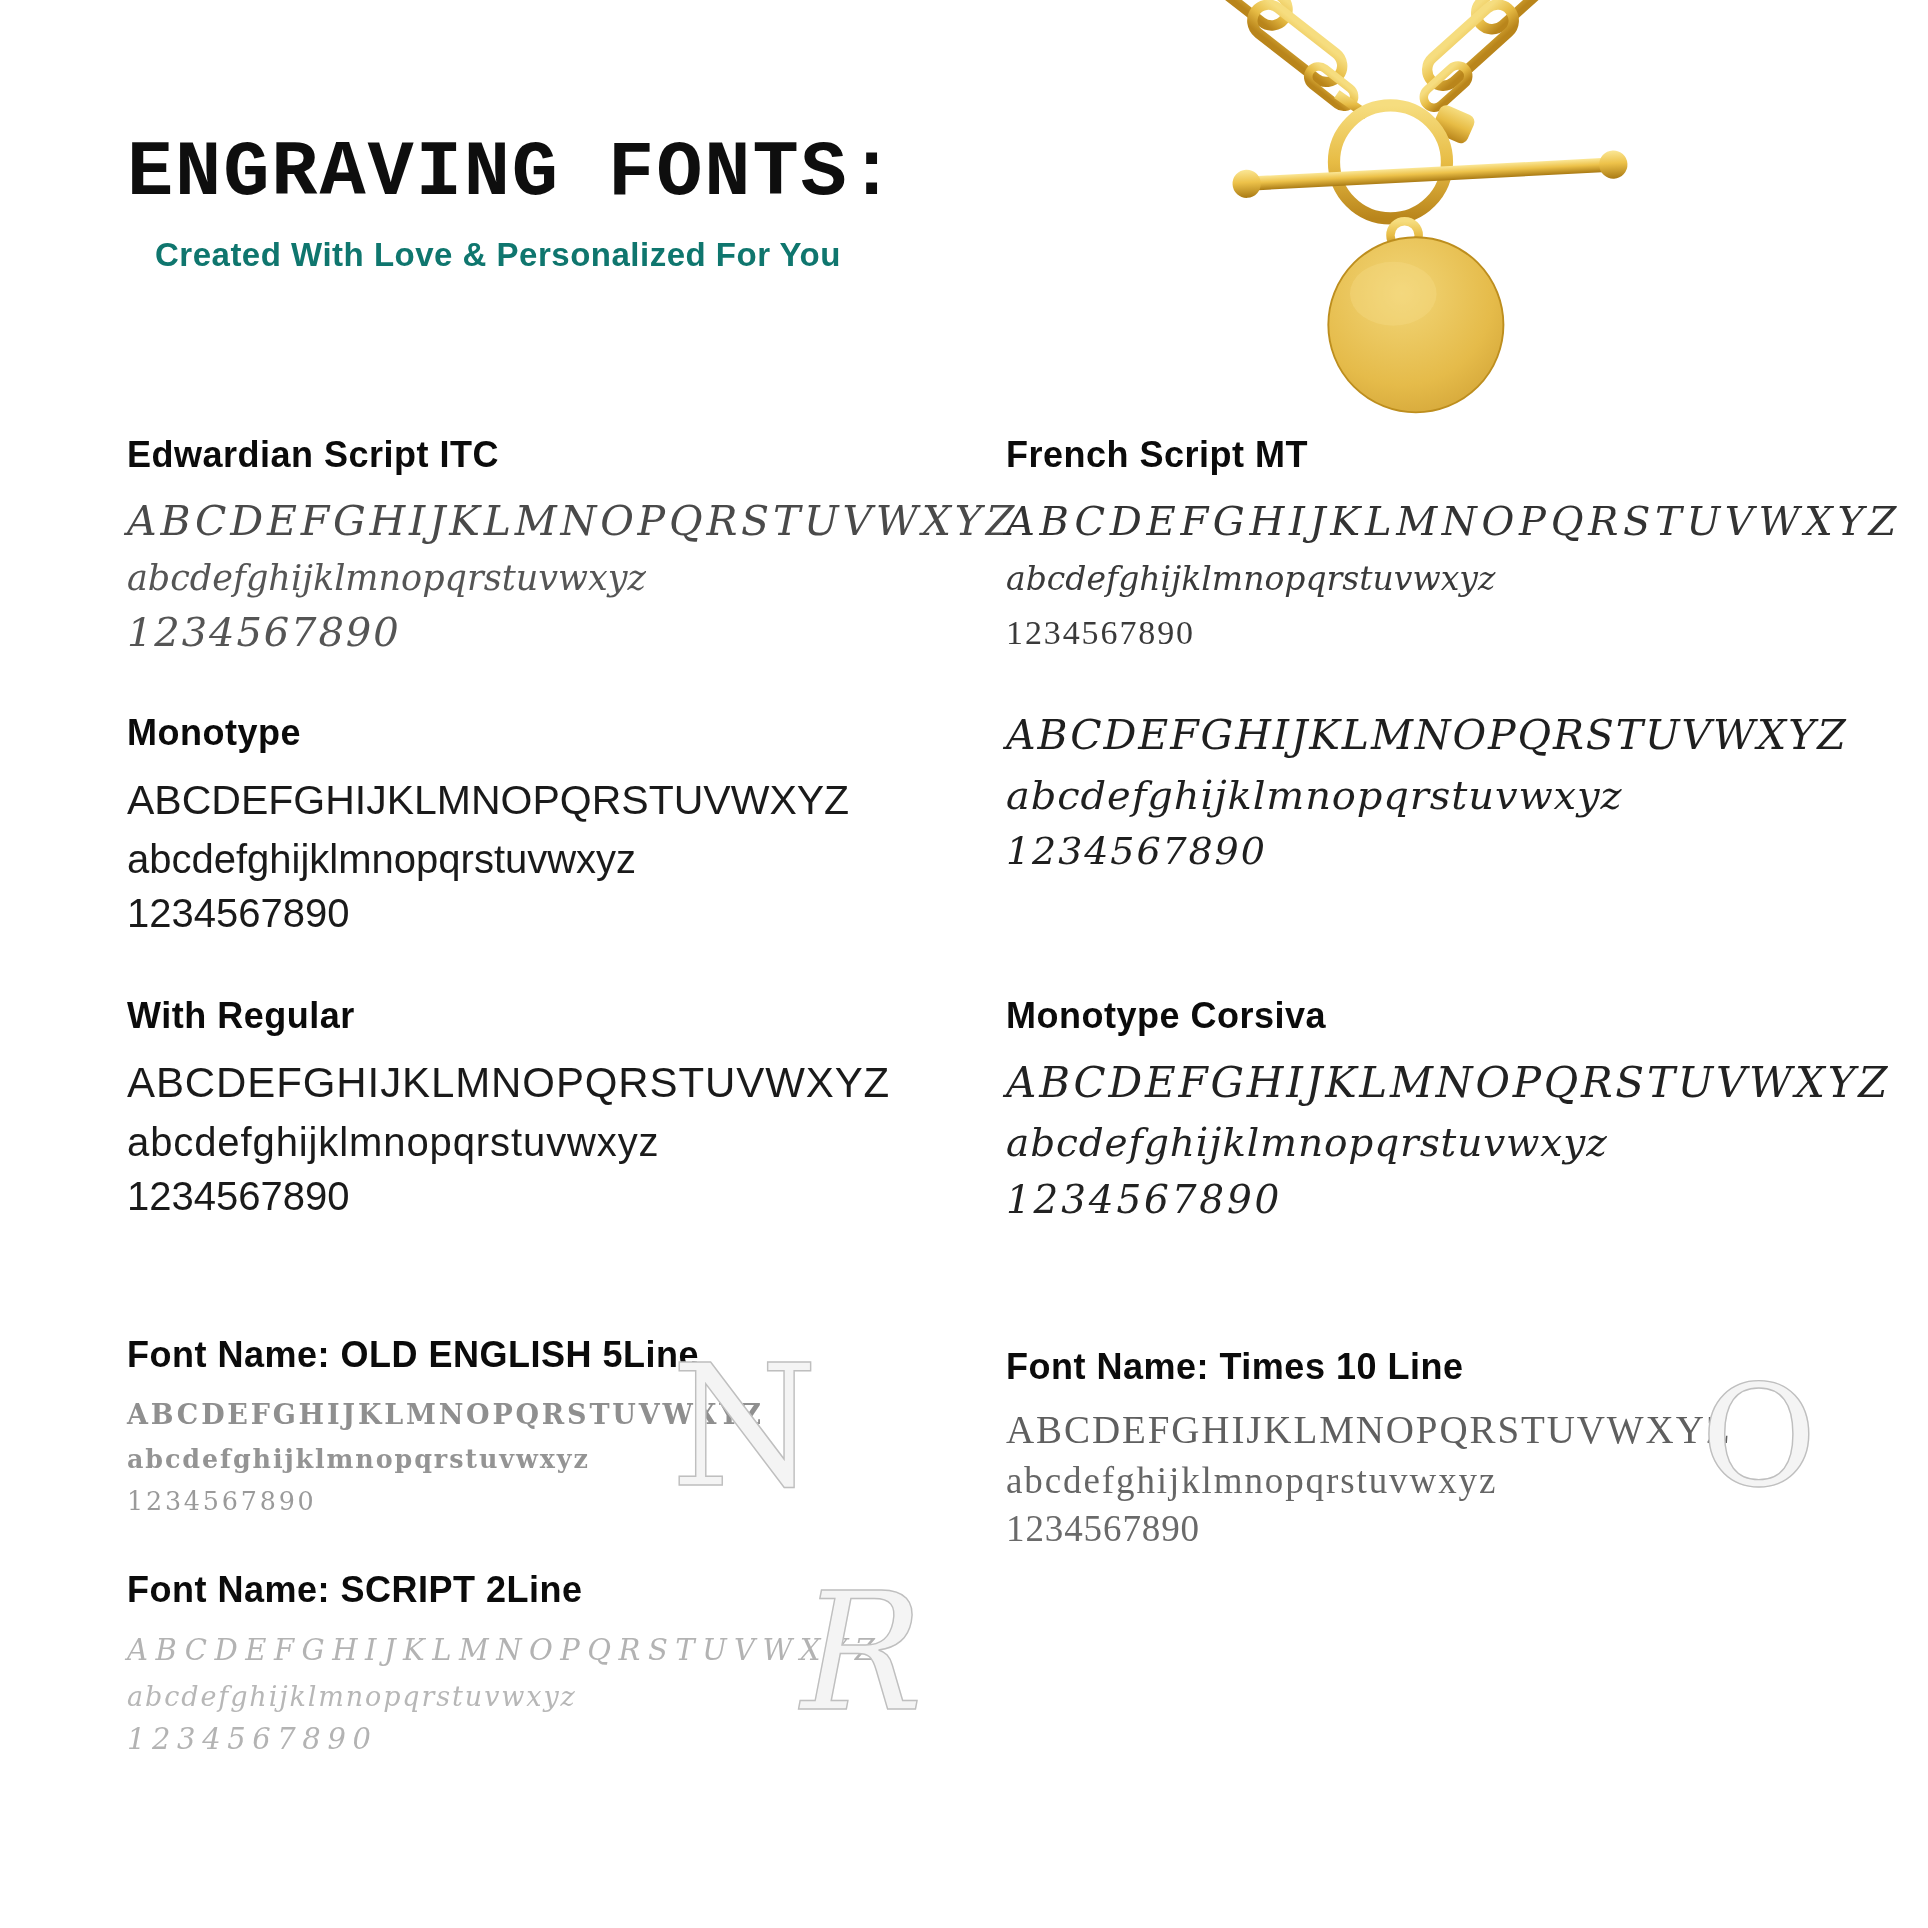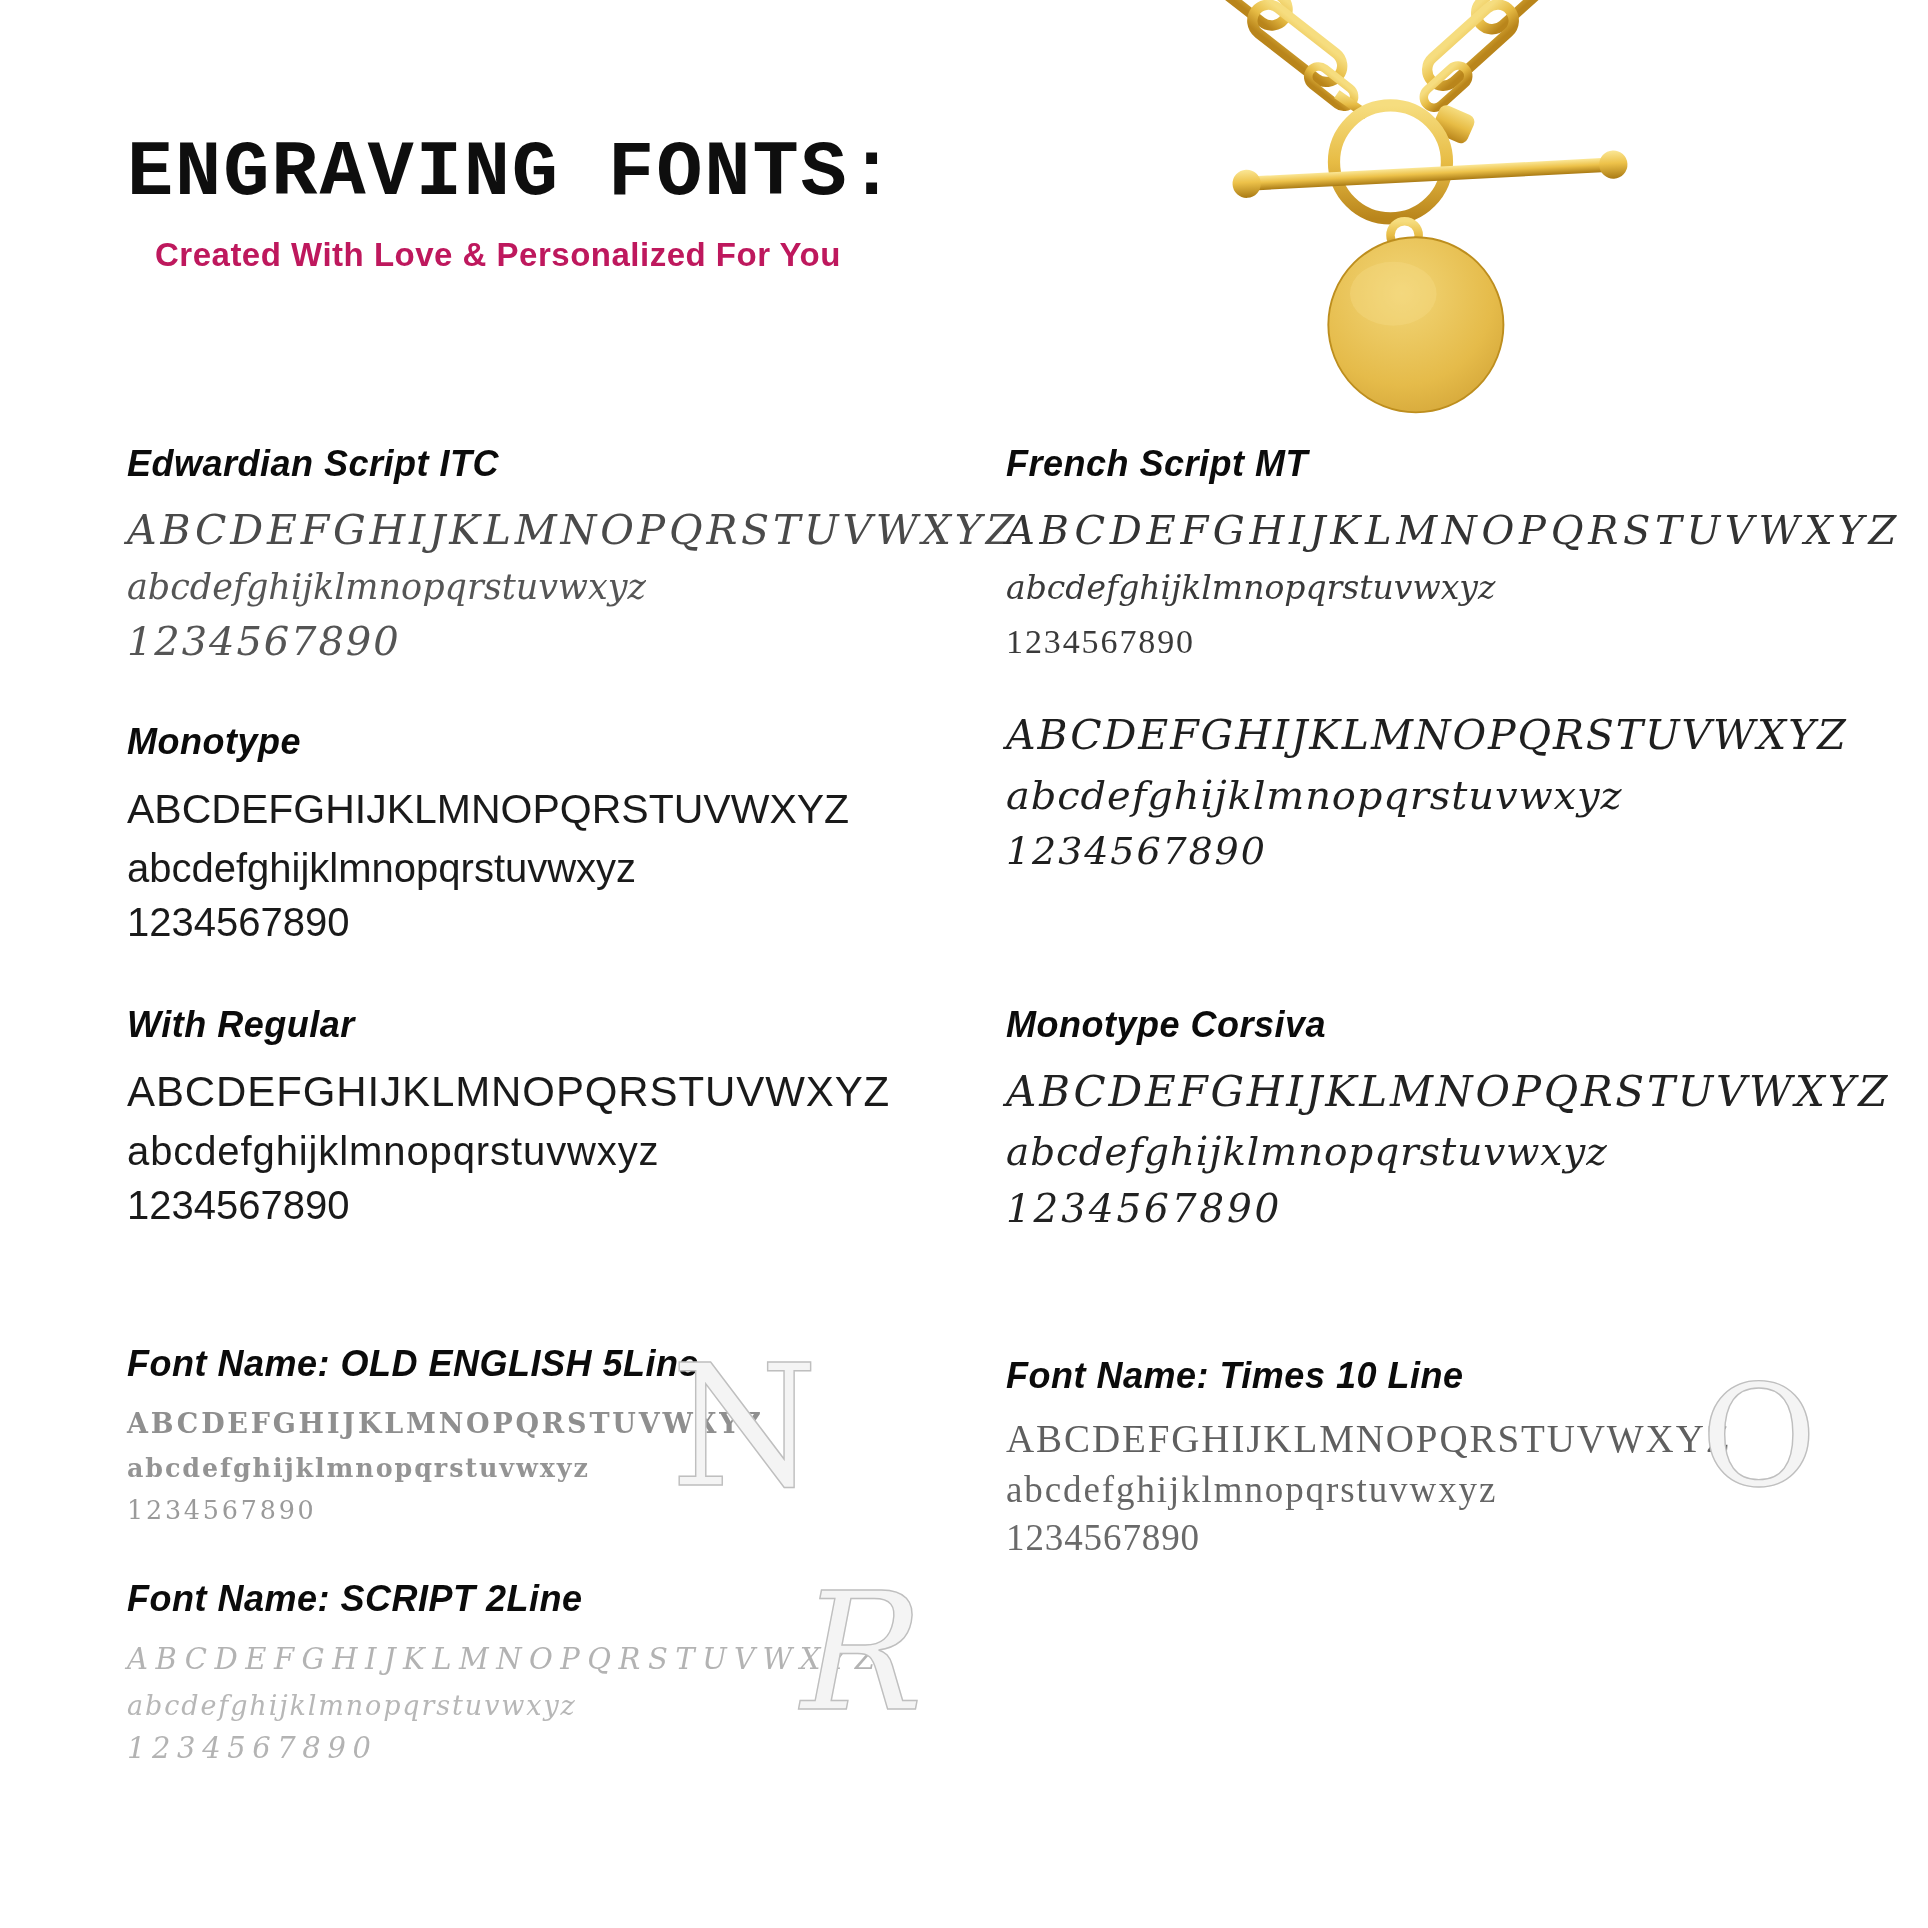--- a/index.html
+++ b/index.html
@@ -20,37 +20,36 @@
     font-size:77px;
     letter-spacing:1.9px;
     color:#0e0e0e;
     white-space:nowrap;
   }
   .subtitle{
     margin:19px 0 0 28px;
     font-size:33px;
     font-weight:700;
     letter-spacing:0.5px;
-    color:#be185d;
+    color:#0f766e;
     white-space:nowrap;
   }
 
   
   .hero{position:absolute;left:1188px;top:0;width:516px;height:450px;}
 
   
   .sec{position:absolute;width:904px;}
   .sec h3{
-    margin:17px 0 15px 0;
+    margin:8px 0 15px 0;
     font-size:36px;
     font-weight:700;
     letter-spacing:0.5px;
     color:#0b0b0b;
     white-space:nowrap;
-    font-style:italic;
   }
   .line{white-space:nowrap;}
 
   
   .f-edwardian .u{font:italic 41px "DejaVu Serif",serif;color:#4a4a4a;letter-spacing:3.8px;line-height:60px;}
   .f-edwardian .l{font:italic 35px "DejaVu Serif",serif;color:#555;line-height:55px;}
   .f-edwardian .d{font:italic 40px "DejaVu Serif",serif;color:#555;letter-spacing:1.9px;line-height:53px;}
 
   
   .f-french .u{font:italic 40px "DejaVu Serif",serif;color:#333;letter-spacing:4.7px;line-height:60px;}

